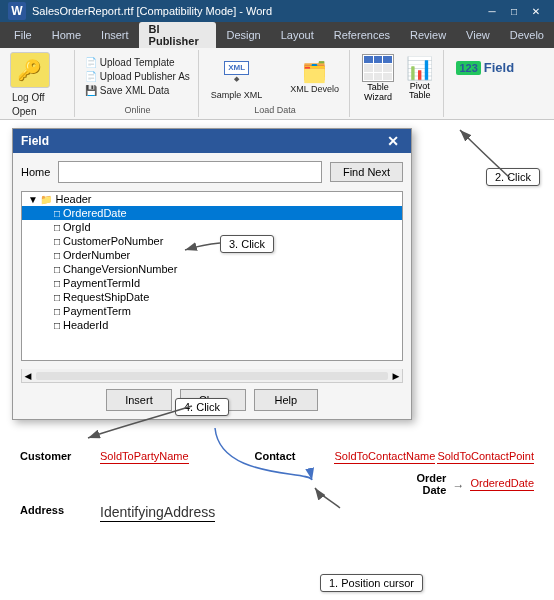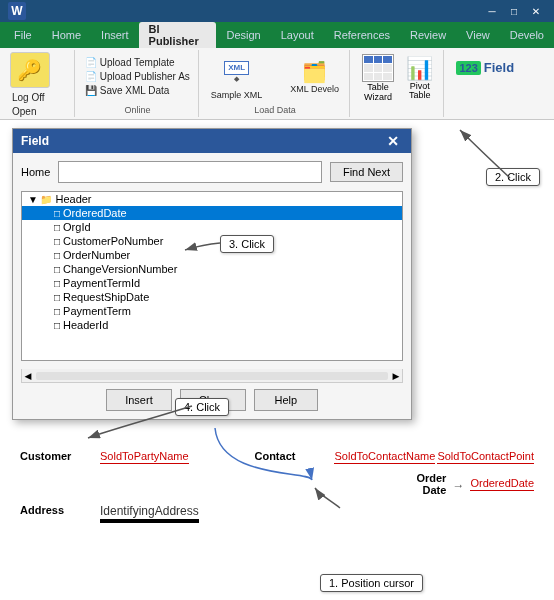--- a/index.html
+++ b/index.html
@@ -35,21 +35,21 @@
     }
     .title-bar-controls { display: flex; gap: 2px; }
     .title-btn {
       width: 20px; height: 18px;
       display: flex; align-items: center; justify-content: center;
       color: white; font-size: 10px; cursor: pointer;
     }
 
     
     .ribbon-tabs {
-      background: #15803d;
+      background: #404040;
       display: flex;
       align-items: flex-end;
       padding-left: 4px;
       height: 26px;
     }
     .ribbon-tab {
       padding: 4px 10px;
       font-size: 11px;
       color: #cdd7e8;
       cursor: pointer;
@@ -301,23 +301,23 @@
       min-width: 60px;
       font-size: 11px;
     }
     .doc-field {
       border-bottom: 1px solid #c00;
       color: #c00;
       font-size: 11px;
       padding-bottom: 1px;
     }
     .doc-field-gray {
-      border-bottom: 4px solid #000000;
+      border-bottom: 1px solid #000000;
       color: #333;
-      font-size: 12px;
+      font-size: 14px;
       padding-bottom: 1px;
     }
 
     
     .arrow-overlay {
       position: absolute;
       top: 0; left: 0;
       width: 100%; height: 100%;
       pointer-events: none;
       z-index: 25;
@@ -348,20 +348,21 @@
     }
   </style>
 </head>
 <body>
 
 <div class="title-bar">
   <div class="title-bar-left">
     <div class="word-icon">
       <span>W</span>
     </div>
+    <span>SalesOrderReport.rtf [Compatibility Mode] - Word</span>
   </div>
   <div class="title-bar-controls">
     <div class="title-btn">─</div>
     <div class="title-btn">□</div>
     <div class="title-btn">✕</div>
   </div>
 </div>
 
 <div class="ribbon-tabs">
   <div class="ribbon-tab">File</div>

